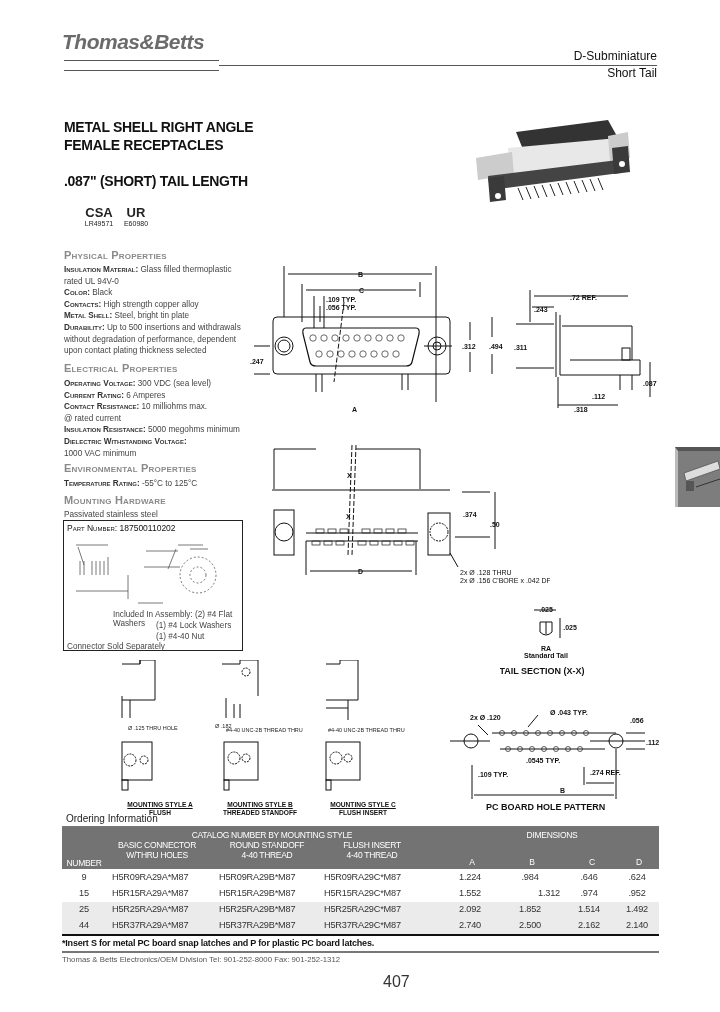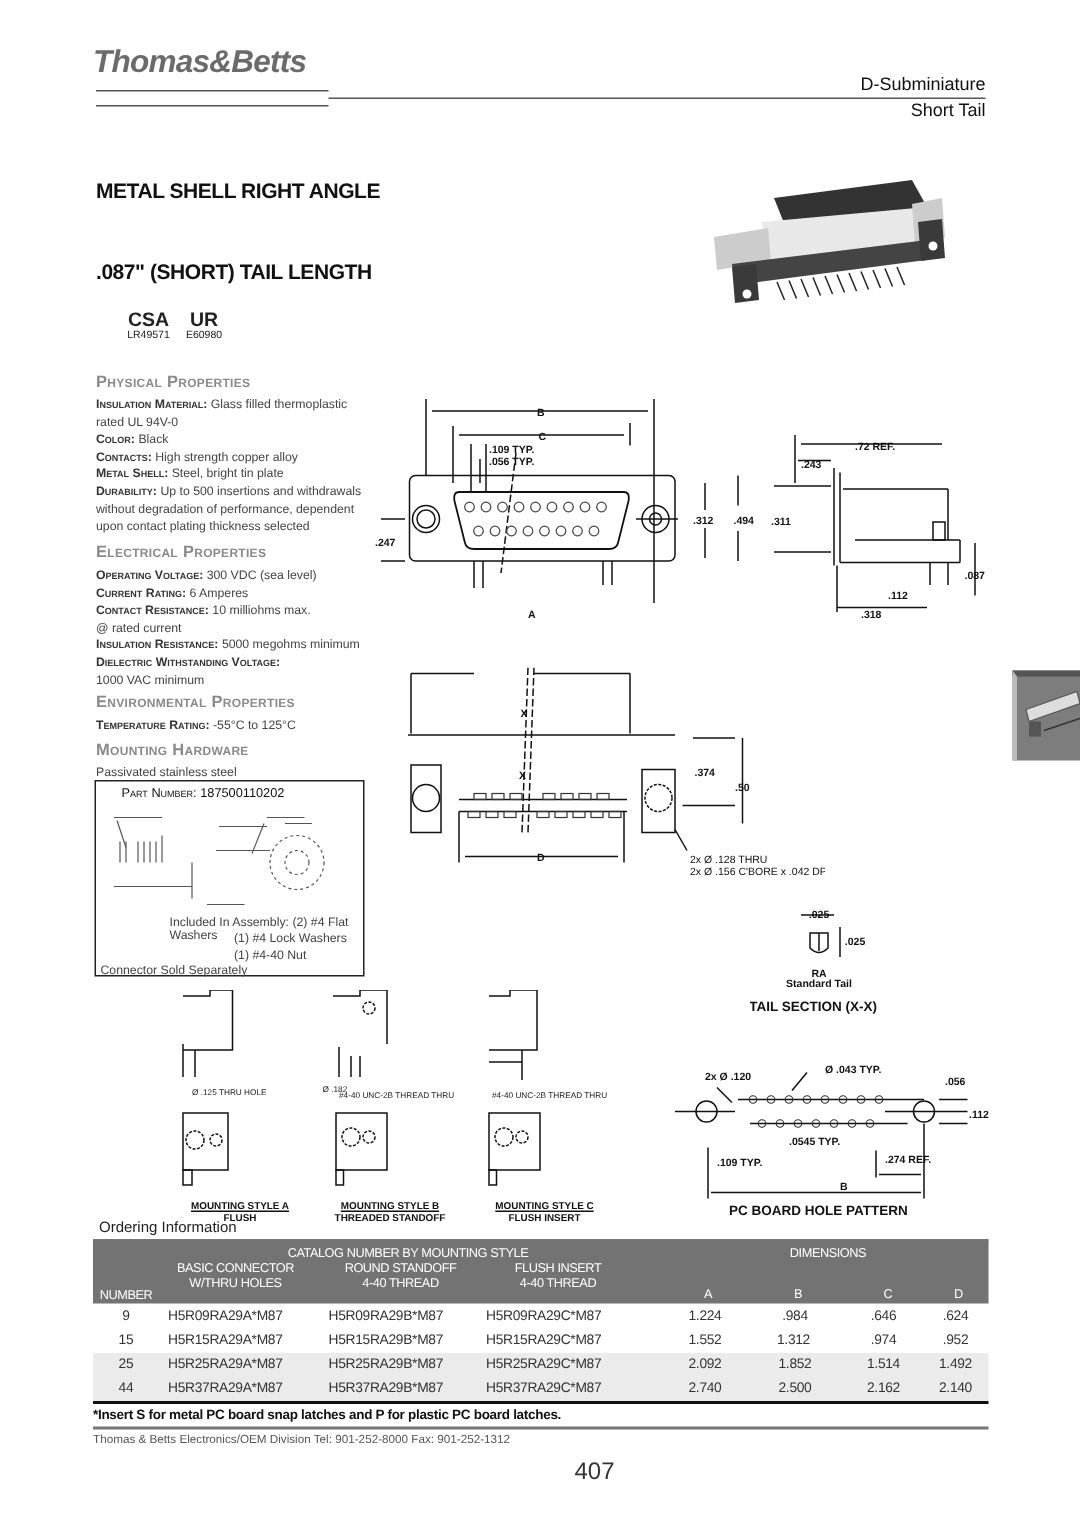--- a/index.html
+++ b/index.html
@@ -18,21 +18,21 @@
   .subtitle { left:64px; top:173px; font-size:14px; font-weight:bold; letter-spacing:-0.3px; }
 
   .cert { font-size:7px; color:#222; text-align:center; }
   .cert .mark { font-size:13px; font-weight:bold; display:block; }
 
   .ph { font-size:11px; font-weight:bold; color:#8a8a8a; font-variant:small-caps; letter-spacing:0.2px; }
   .pline { font-size:8.2px; color:#444; line-height:11.6px; }
   .pline b { font-variant:small-caps; font-weight:bold; color:#333; }
 
   .partbox { left:63px; top:520px; width:180px; height:131px; border:1px solid #222; }
-  .partbox .pn { position:absolute; left:3px; top:2px; font-size:8.5px; font-variant:small-caps;margin-left:14px; }
+  .partbox .pn { position:absolute; left:3px; top:2px; font-size:8.5px; font-variant:small-caps; }
   .partbox .inc { position:absolute; left:3px; font-size:8.2px; color:#444; }
 
   .photo { left:468px; top:118px; width:185px; height:90px; }
   .thumb { left:675px; top:447px; width:45px; height:60px; background:#7d7d7d; border-top:4px solid #555; border-left:3px solid #bbb; }
 
   .tbl-head { left:62px; top:827px; width:597px; height:42px; background:#737373; color:#fff; font-size:8.5px; letter-spacing:-0.3px; }
   .tbl-head span { position:absolute; text-align:center; line-height:10px; }
   .row { left:62px; width:597px; height:15.5px; font-size:9.2px; color:#333; letter-spacing:-0.2px; }
   .row span { position:absolute; top:2px; }
   .row.alt { background:#ebebeb; }
@@ -55,20 +55,21 @@
 
 <div class="abs logo">Thomas&amp;Betts</div>
 <div class="abs logo-rule1"></div>
 <div class="abs logo-rule2"></div>
 <div class="abs head-rule"></div>
 <div class="abs section-label">D-Subminiature</div>
 <div class="abs section-sub">Short Tail</div>
 
 <div class="abs title">
   <div>METAL SHELL RIGHT ANGLE</div>
+  <div>FEMALE RECEPTACLES</div>
 </div>
 <div class="abs subtitle">.087" (SHORT) TAIL LENGTH</div>
 
 <div class="abs cert" style="left:84px;top:205px;width:30px;">
   <span class="mark">CSA</span>
   <span>LR49571</span>
 </div>
 <div class="abs cert" style="left:120px;top:205px;width:32px;">
   <span class="mark">UR</span>
   <span>E60980</span>
@@ -456,21 +457,21 @@
   <span style="left:438px;width:60px;text-align:center;">.984</span>
   <span style="left:497px;width:60px;text-align:center;">.646</span>
   <span style="left:545px;width:60px;text-align:center;">.624</span>
 </div>
 <div class="abs row" style="top:886px;">
   <span style="left:0;width:44px;text-align:center;">15</span>
   <span style="left:50px;">H5R15RA29A*M87</span>
   <span style="left:157px;">H5R15RA29B*M87</span>
   <span style="left:262px;">H5R15RA29C*M87</span>
   <span style="left:378px;width:60px;text-align:center;">1.552</span>
-  <span style="left:456px;width:60px;text-align:left;">1.312</span>
+  <span style="left:438px;width:60px;text-align:right;">1.312</span>
   <span style="left:497px;width:60px;text-align:center;">.974</span>
   <span style="left:545px;width:60px;text-align:center;">.952</span>
 </div>
 <div class="abs row alt" style="top:902px;">
   <span style="left:0;width:44px;text-align:center;">25</span>
   <span style="left:50px;">H5R25RA29A*M87</span>
   <span style="left:157px;">H5R25RA29B*M87</span>
   <span style="left:262px;">H5R25RA29C*M87</span>
   <span style="left:378px;width:60px;text-align:center;">2.092</span>
   <span style="left:438px;width:60px;text-align:center;">1.852</span>

